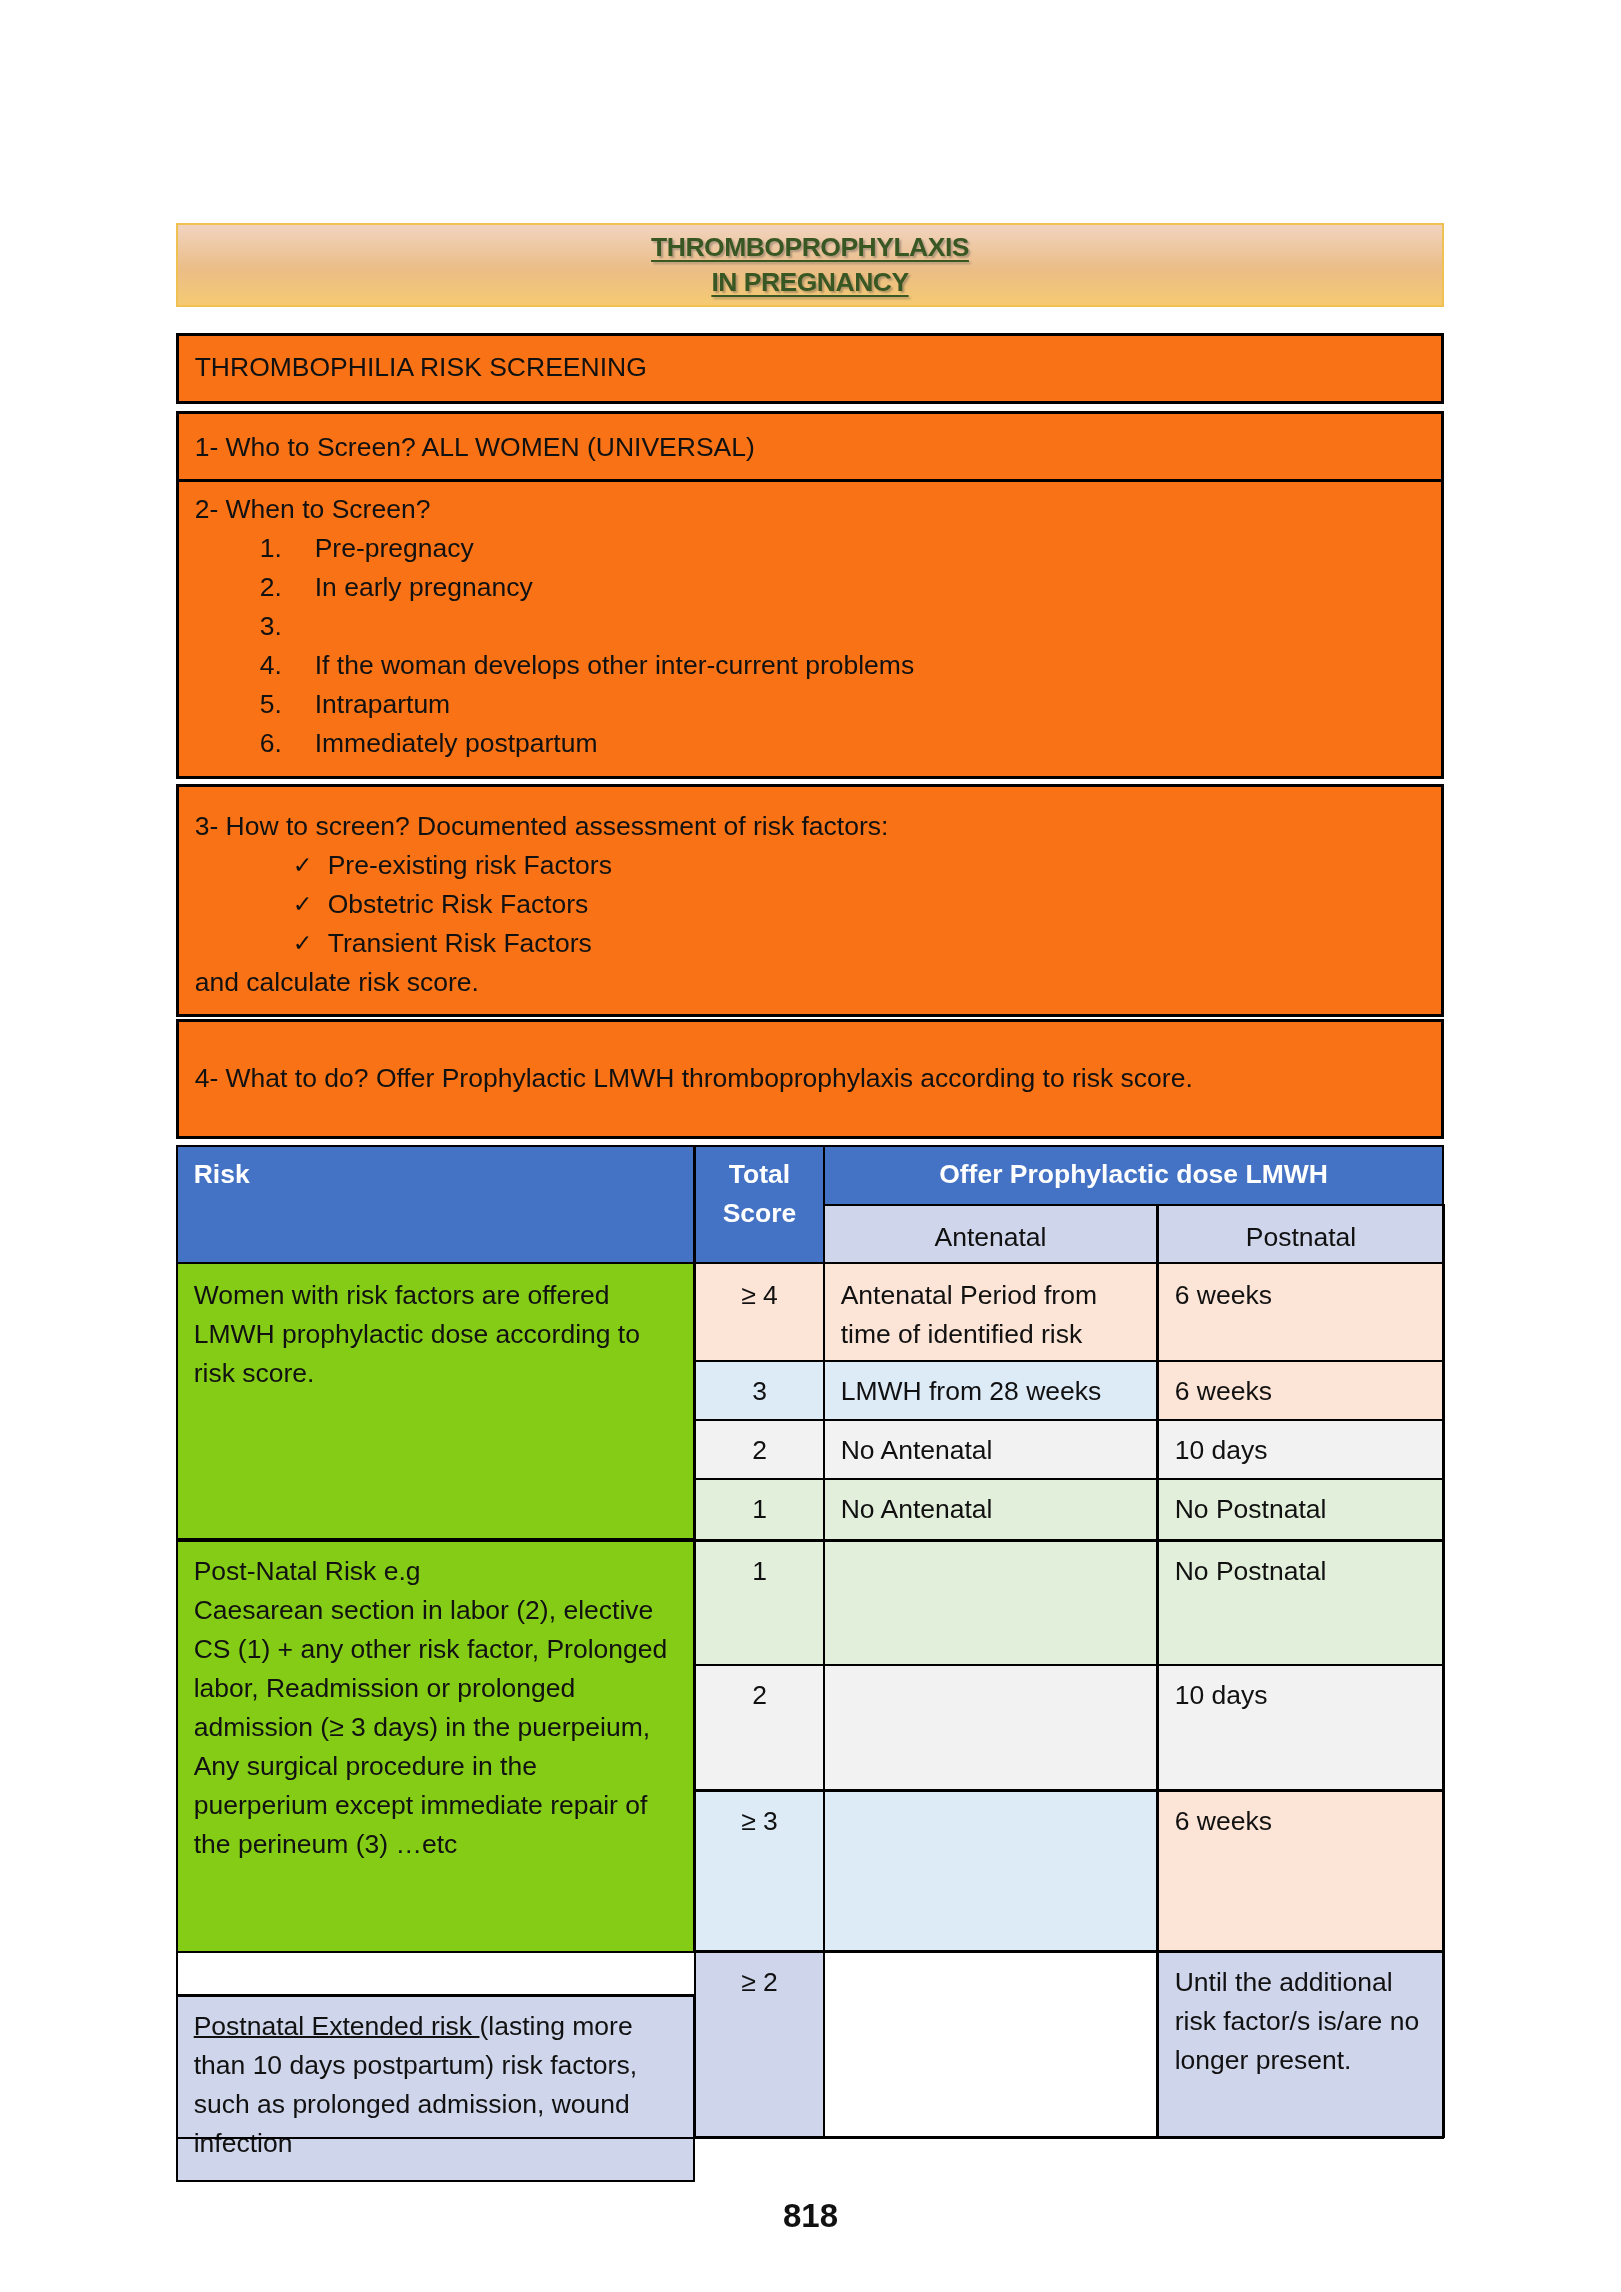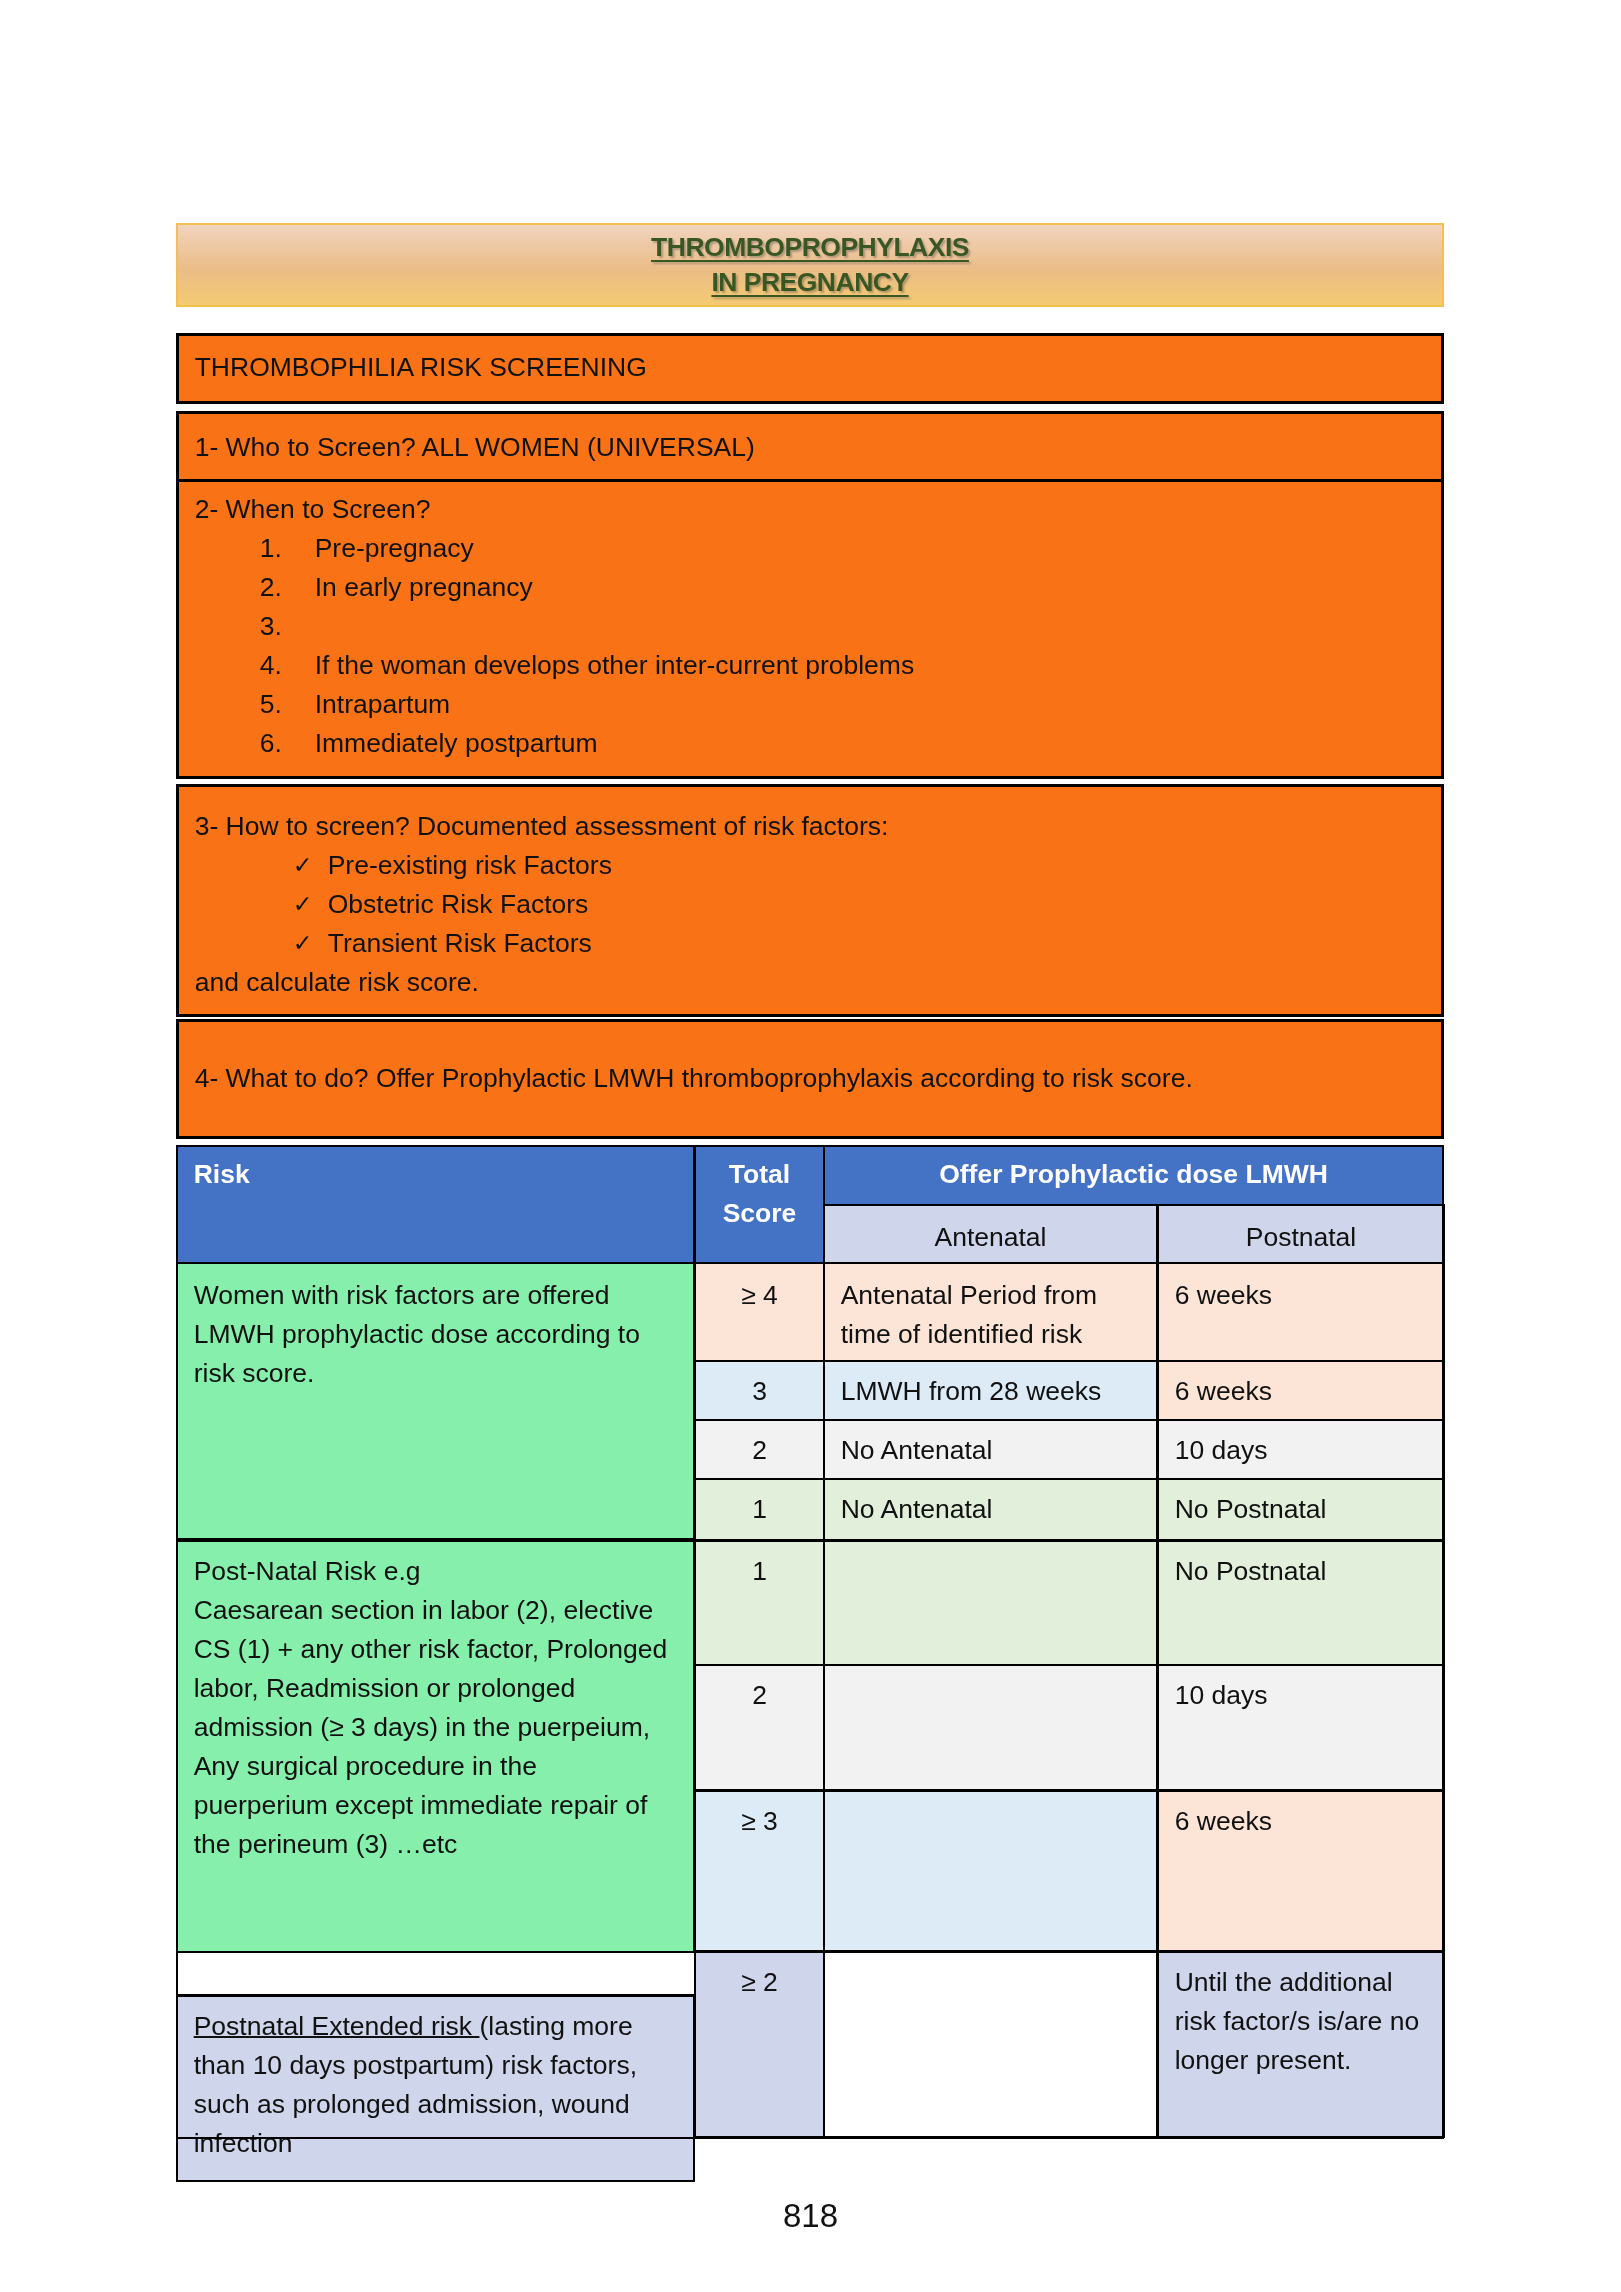--- a/index.html
+++ b/index.html
@@ -24,31 +24,31 @@
   }
   .b { font-weight: normal; }
   .ol { margin: 0; padding: 0; list-style: none; }
   .ol li { display: flex; }
   .ol .n { width: 55px; padding-left: 65px; box-sizing: content-box; }
   .chk li { display: flex; padding-left: 98px; }
   .chk .ic { width: 35px; font-family: "DejaVu Sans", sans-serif; font-size: 23.5px; }
   .cell { position: absolute; box-sizing: border-box; border: 2px solid #000; font-size: 26.5px; line-height: 39px; padding: 7.8px 15.7px 0 15.7px; }
   .blue { background: #4472c4; color: #fff; font-weight: bold; }
   .sub { background: #cfd5ea; }
-  .lav { background: #86efac; }
+  .lav { background: #84cc16; }
   .peach { background: #fce4d6; }
   .lblue { background: #ddebf7; }
   .gray { background: #f2f2f2; }
   .green { background: #e2efda; }
   .white { background: #ffffff; }
   .center { text-align: center; }
   .outer { position: absolute; left: 176px; top: 1145px; width: 1268px; height: 994px; border: 2.9px solid #000; box-sizing: border-box; pointer-events: none; }
   .u { text-decoration: underline; text-decoration-thickness: 2px; }
 
-  .pageno { position: absolute; left: 0; width: 1621px; top: 2197px; text-align: center; font-weight: normal; font-size: 33px; }
+  .pageno { position: absolute; left: 0; width: 1621px; top: 2197px; text-align: center; font-weight: bold; font-size: 33px; }
 </style>
 </head>
 <body>
 
 <div class="banner">
   <div class="t">THROMBOPROPHYLAXIS</div>
   <div class="t">IN PREGNANCY</div>
 </div>
 
 <div class="box" style="top:333px;height:71px;padding-top:11.8px;">

